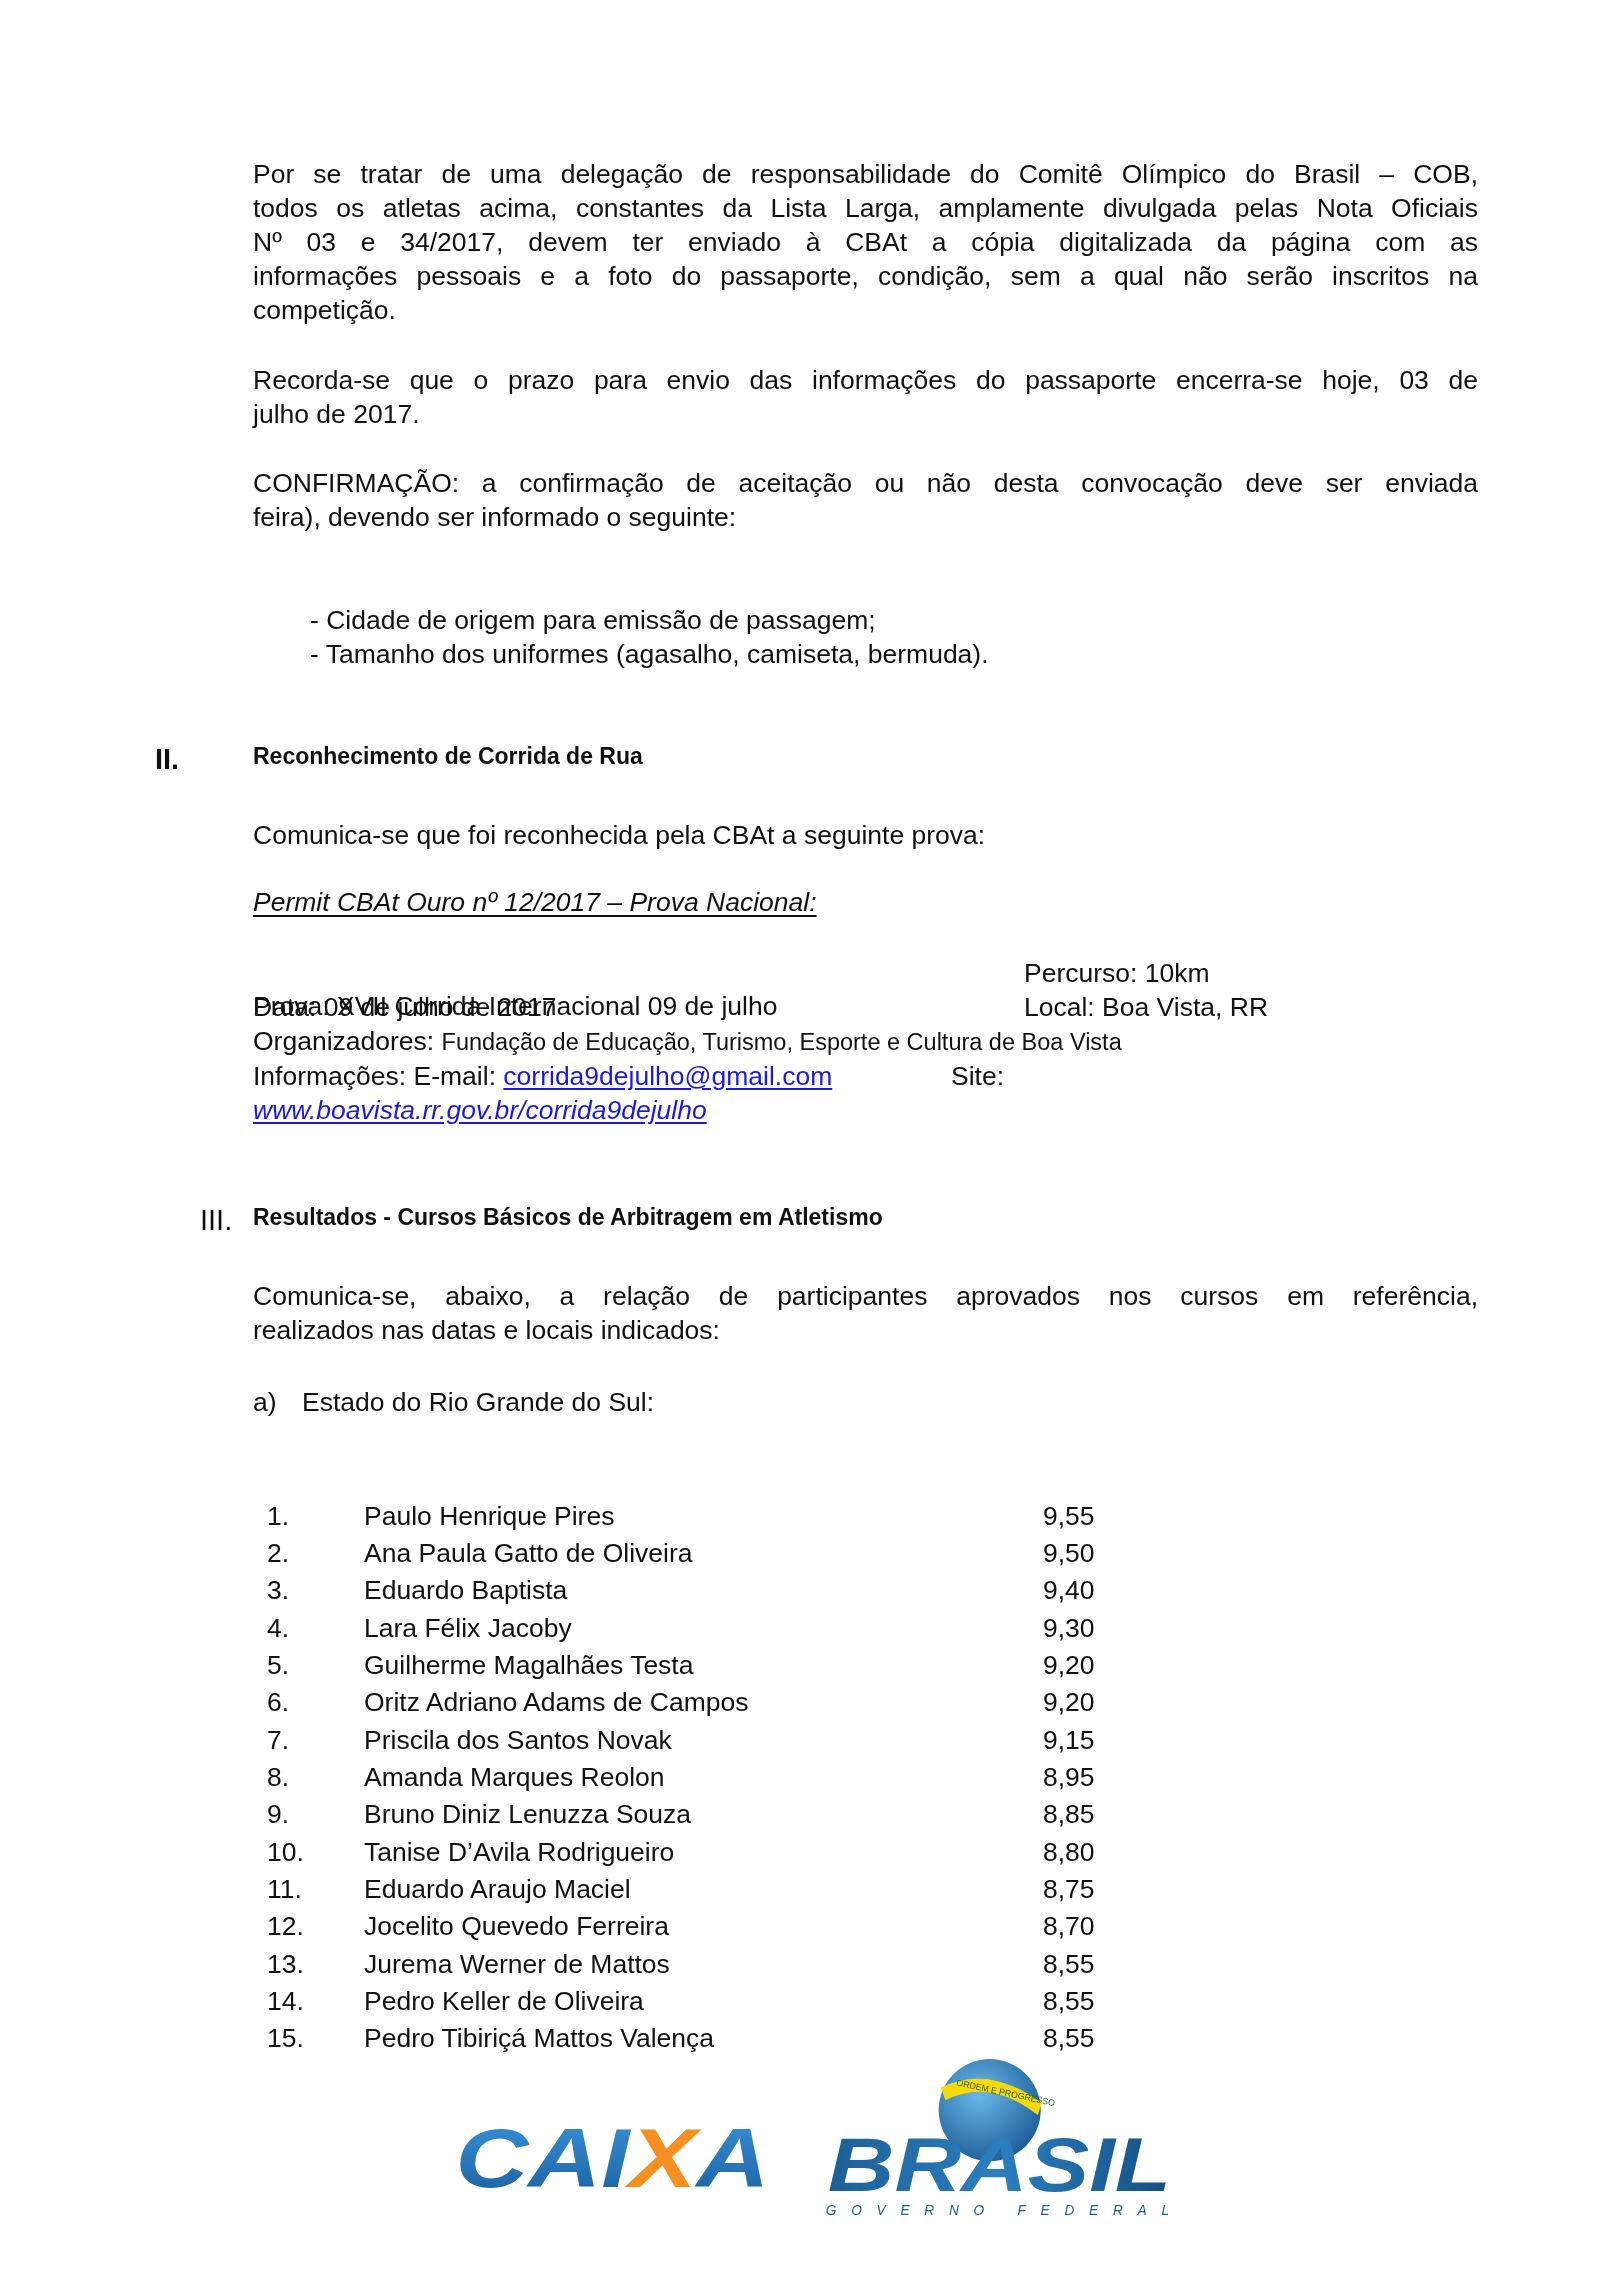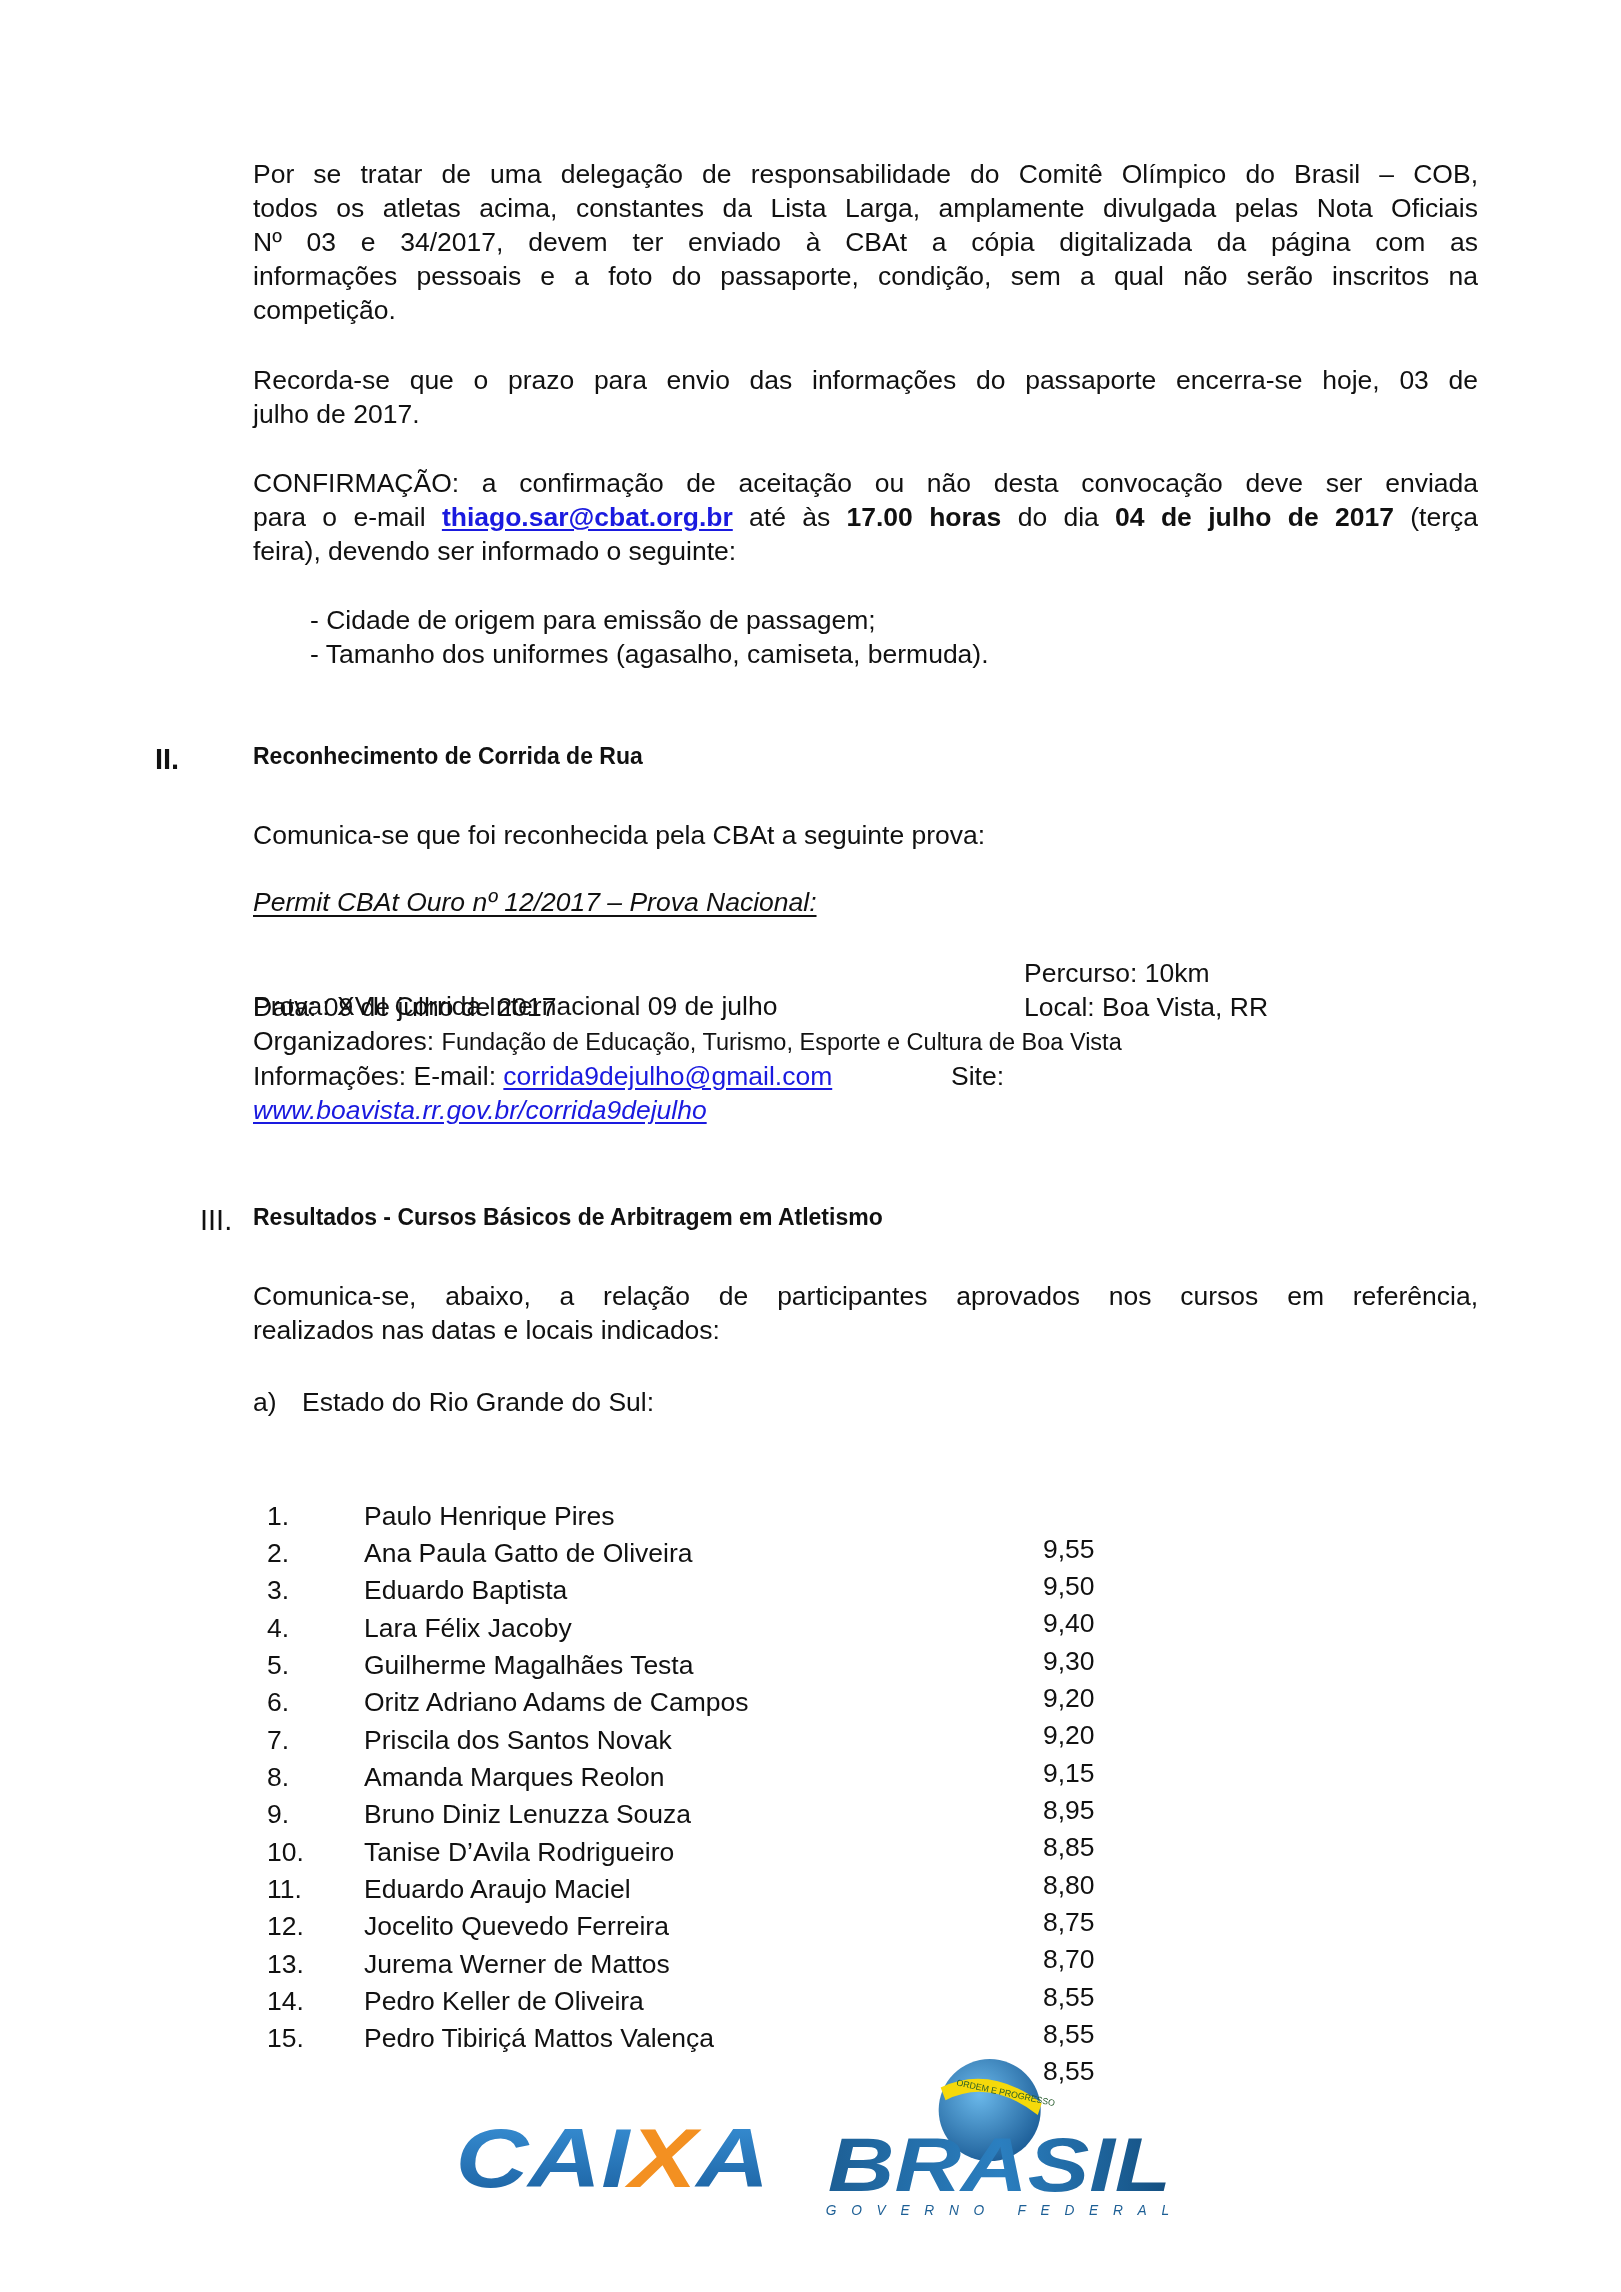--- a/index.html
+++ b/index.html
@@ -14,21 +14,21 @@
   .link { color: #1a1adf; text-decoration: underline; text-underline-offset: 2.9px; }
   .bold { font-weight: bold; }
   .sec-num { position: absolute; left: 155px; font-size: 29px; font-weight: bold; }
   .sec-num.light { font-weight: normal; }
   .sec-title { position: absolute; left: 253px; font-size: 23px; font-weight: bold; white-space: nowrap; }
   .permit { position: absolute; left: 253px; font-size: 26.5px; font-style: italic; text-decoration: underline; text-underline-offset: 3.9px; white-space: nowrap; }
   .small { font-size: 23.5px; }
   .row { position: absolute; left: 0; width: 1621px; height: 37px; font-size: 26.5px; line-height: 37px; }
   .row .n { position: absolute; left: 267px; }
   .row .nm { position: absolute; left: 364px; white-space: nowrap; }
-  .row .sc { position: absolute; left: 1043px; margin-top: 33px; }
+  .row .sc { position: absolute; left: 1043px; }
   .logo-caixa { position: absolute; left: 451px; top: 2117px; width: 323px; height: 78px; }
   .logo-brasil { position: absolute; left: 818px; top: 2056px; width: 363px; height: 167px; }
 </style>
 </head>
 <body>
 
 <div class="para" style="top:157px;">
   <span class="jline">Por se tratar de uma delegação de responsabilidade do Comitê Olímpico do Brasil – COB,</span>
   <span class="jline">todos os atletas acima, constantes da Lista Larga, amplamente divulgada pelas Nota Oficiais</span>
   <span class="jline">Nº 03 e 34/2017, devem ter enviado à CBAt a cópia digitalizada da página com as</span>
@@ -36,21 +36,20 @@
   <span class="lline">competição.</span>
 </div>
 
 <div class="para" style="top:363px;">
   <span class="jline">Recorda-se que o prazo para envio das informações do passaporte encerra-se hoje, 03 de</span>
   <span class="lline">julho de 2017.</span>
 </div>
 
 <div class="para" style="top:466px;">
   <span class="jline">CONFIRMAÇÃO: a confirmação de aceitação ou não desta convocação deve ser enviada</span>
-  <span class="jline"><span>para o e-mail </span><a class="link bold">thiago.sar@cbat.org.br</a><span> até às </span><span class="bold">17.00 horas</span><span> do dia </span><span class="bold">04 de julho de 2017</span><span> (terça</span></span>
   <span class="lline">feira), devendo ser informado o seguinte:</span>
 </div>
 
 <div class="txt" style="left:310px; top:603px;">- Cidade de origem para emissão de passagem;</div>
 <div class="txt" style="left:310px; top:637px;">- Tamanho dos uniformes (agasalho, camiseta, bermuda).</div>
 
 <div class="sec-num" style="top:743px;">II.</div>
 <div class="sec-title" style="top:743px;">Reconhecimento de Corrida de Rua</div>
 
 <div class="txt" style="left:253px; top:818px;">Comunica-se que foi reconhecida pela CBAt a seguinte prova:</div>

